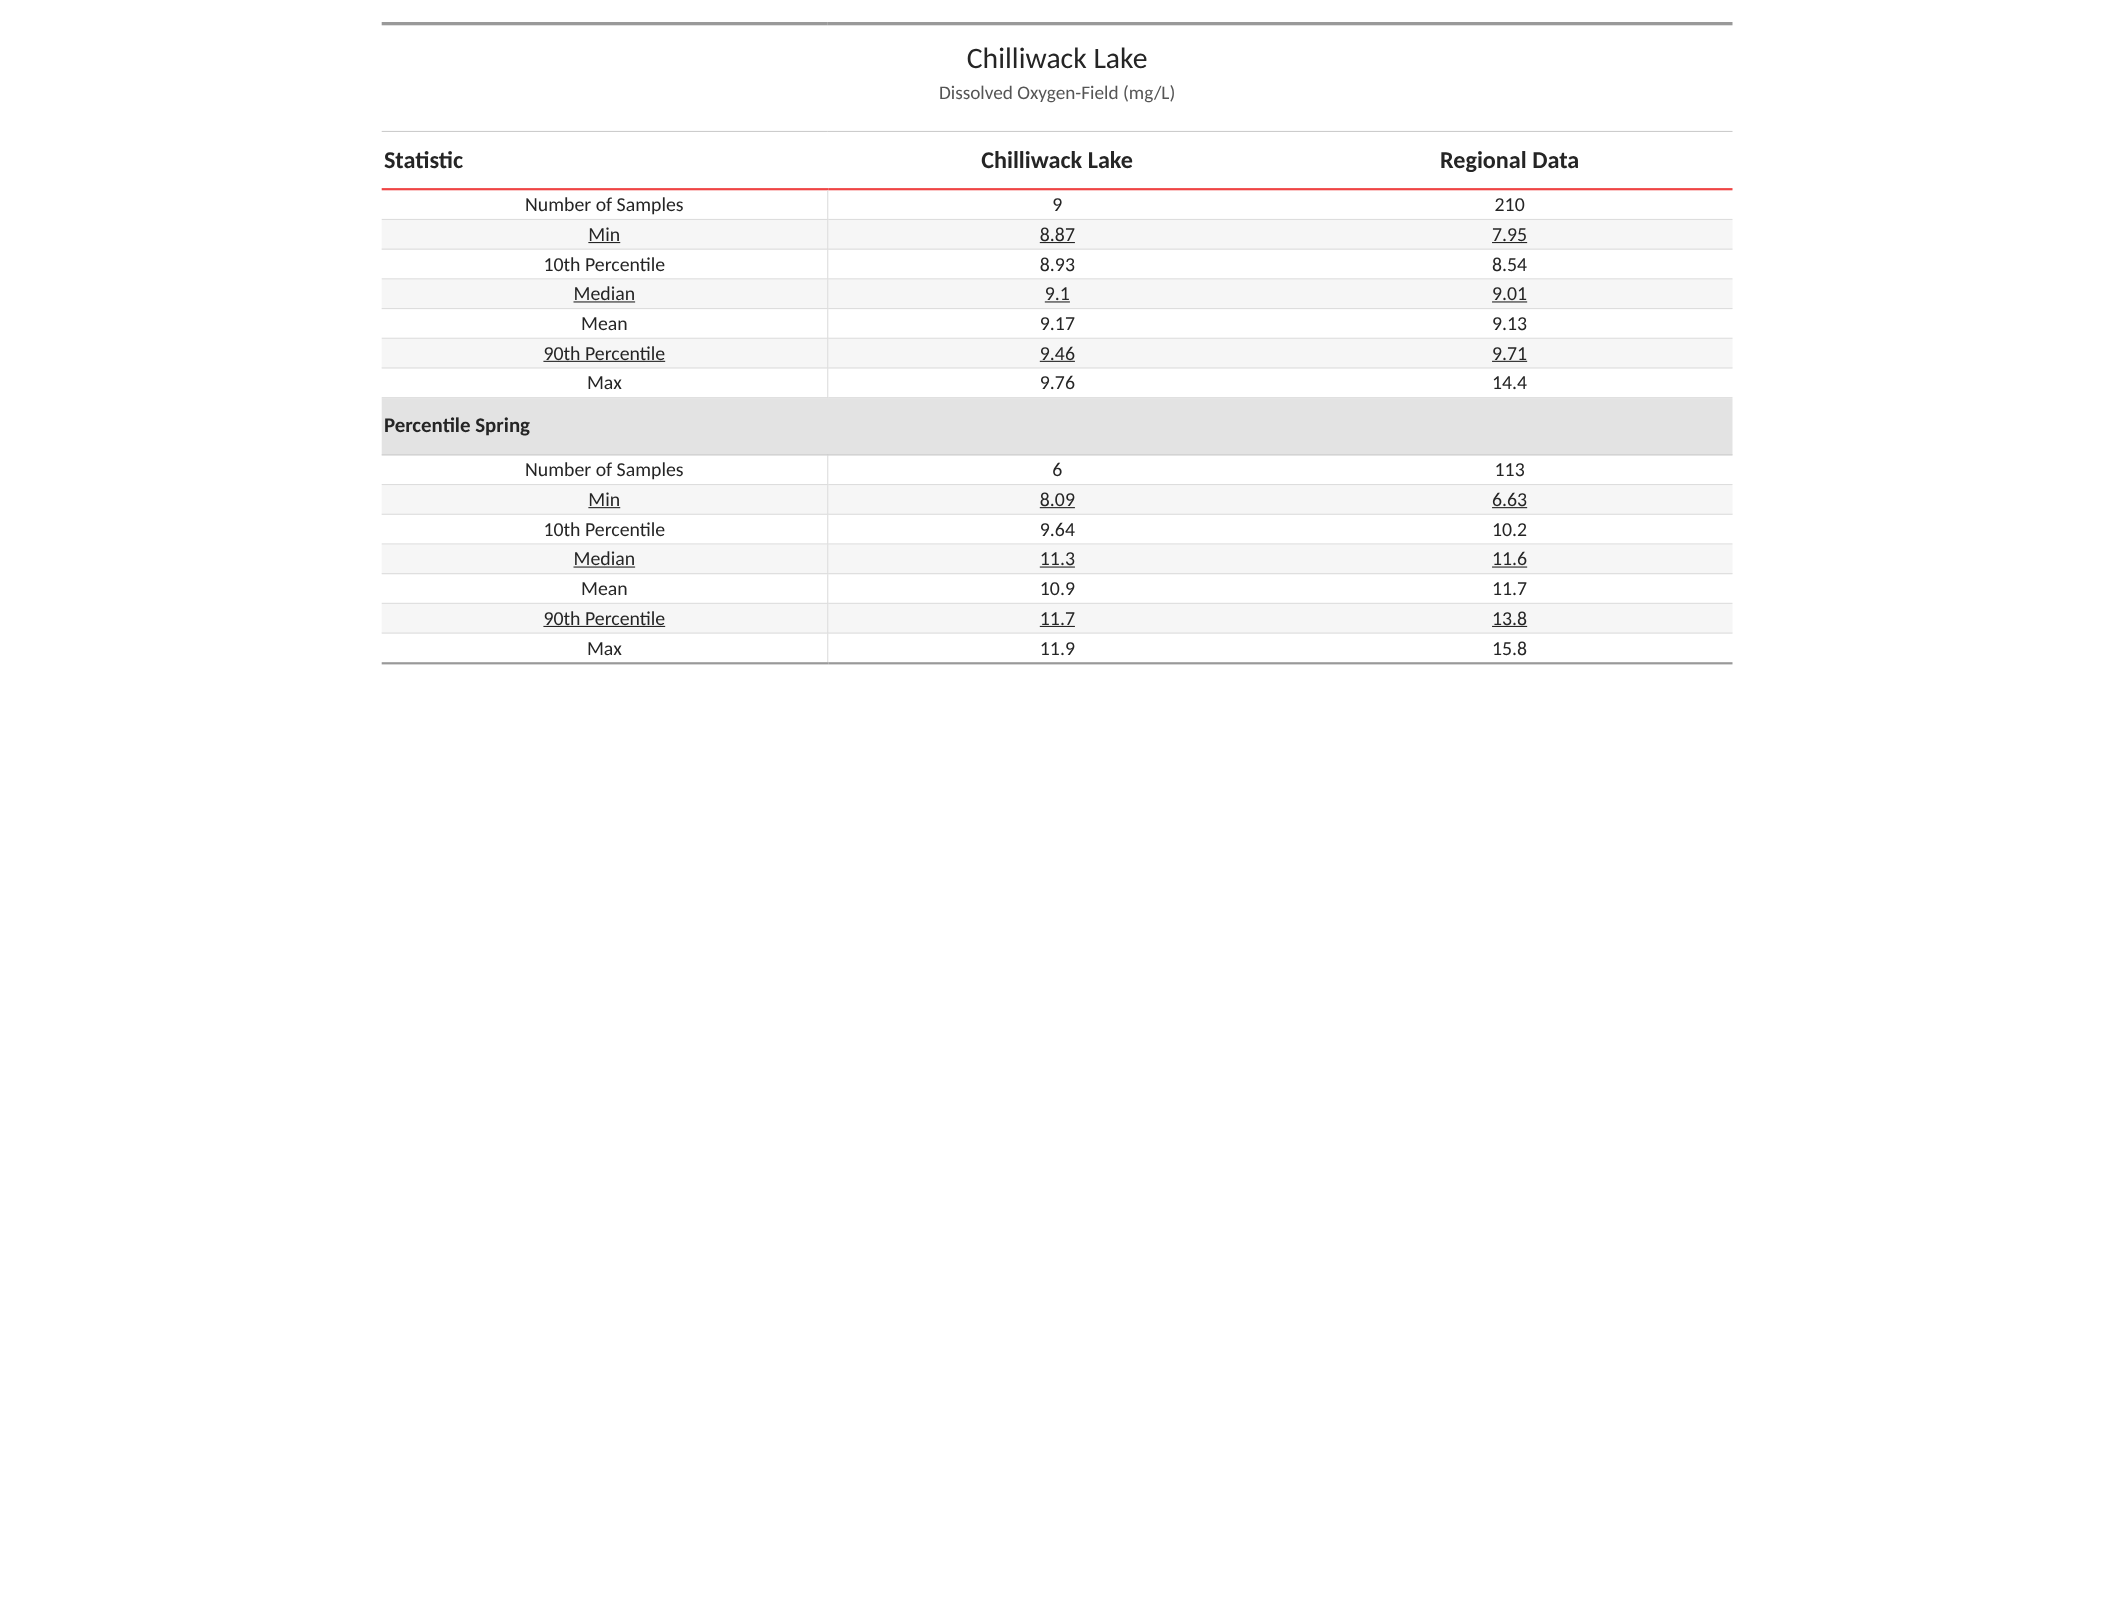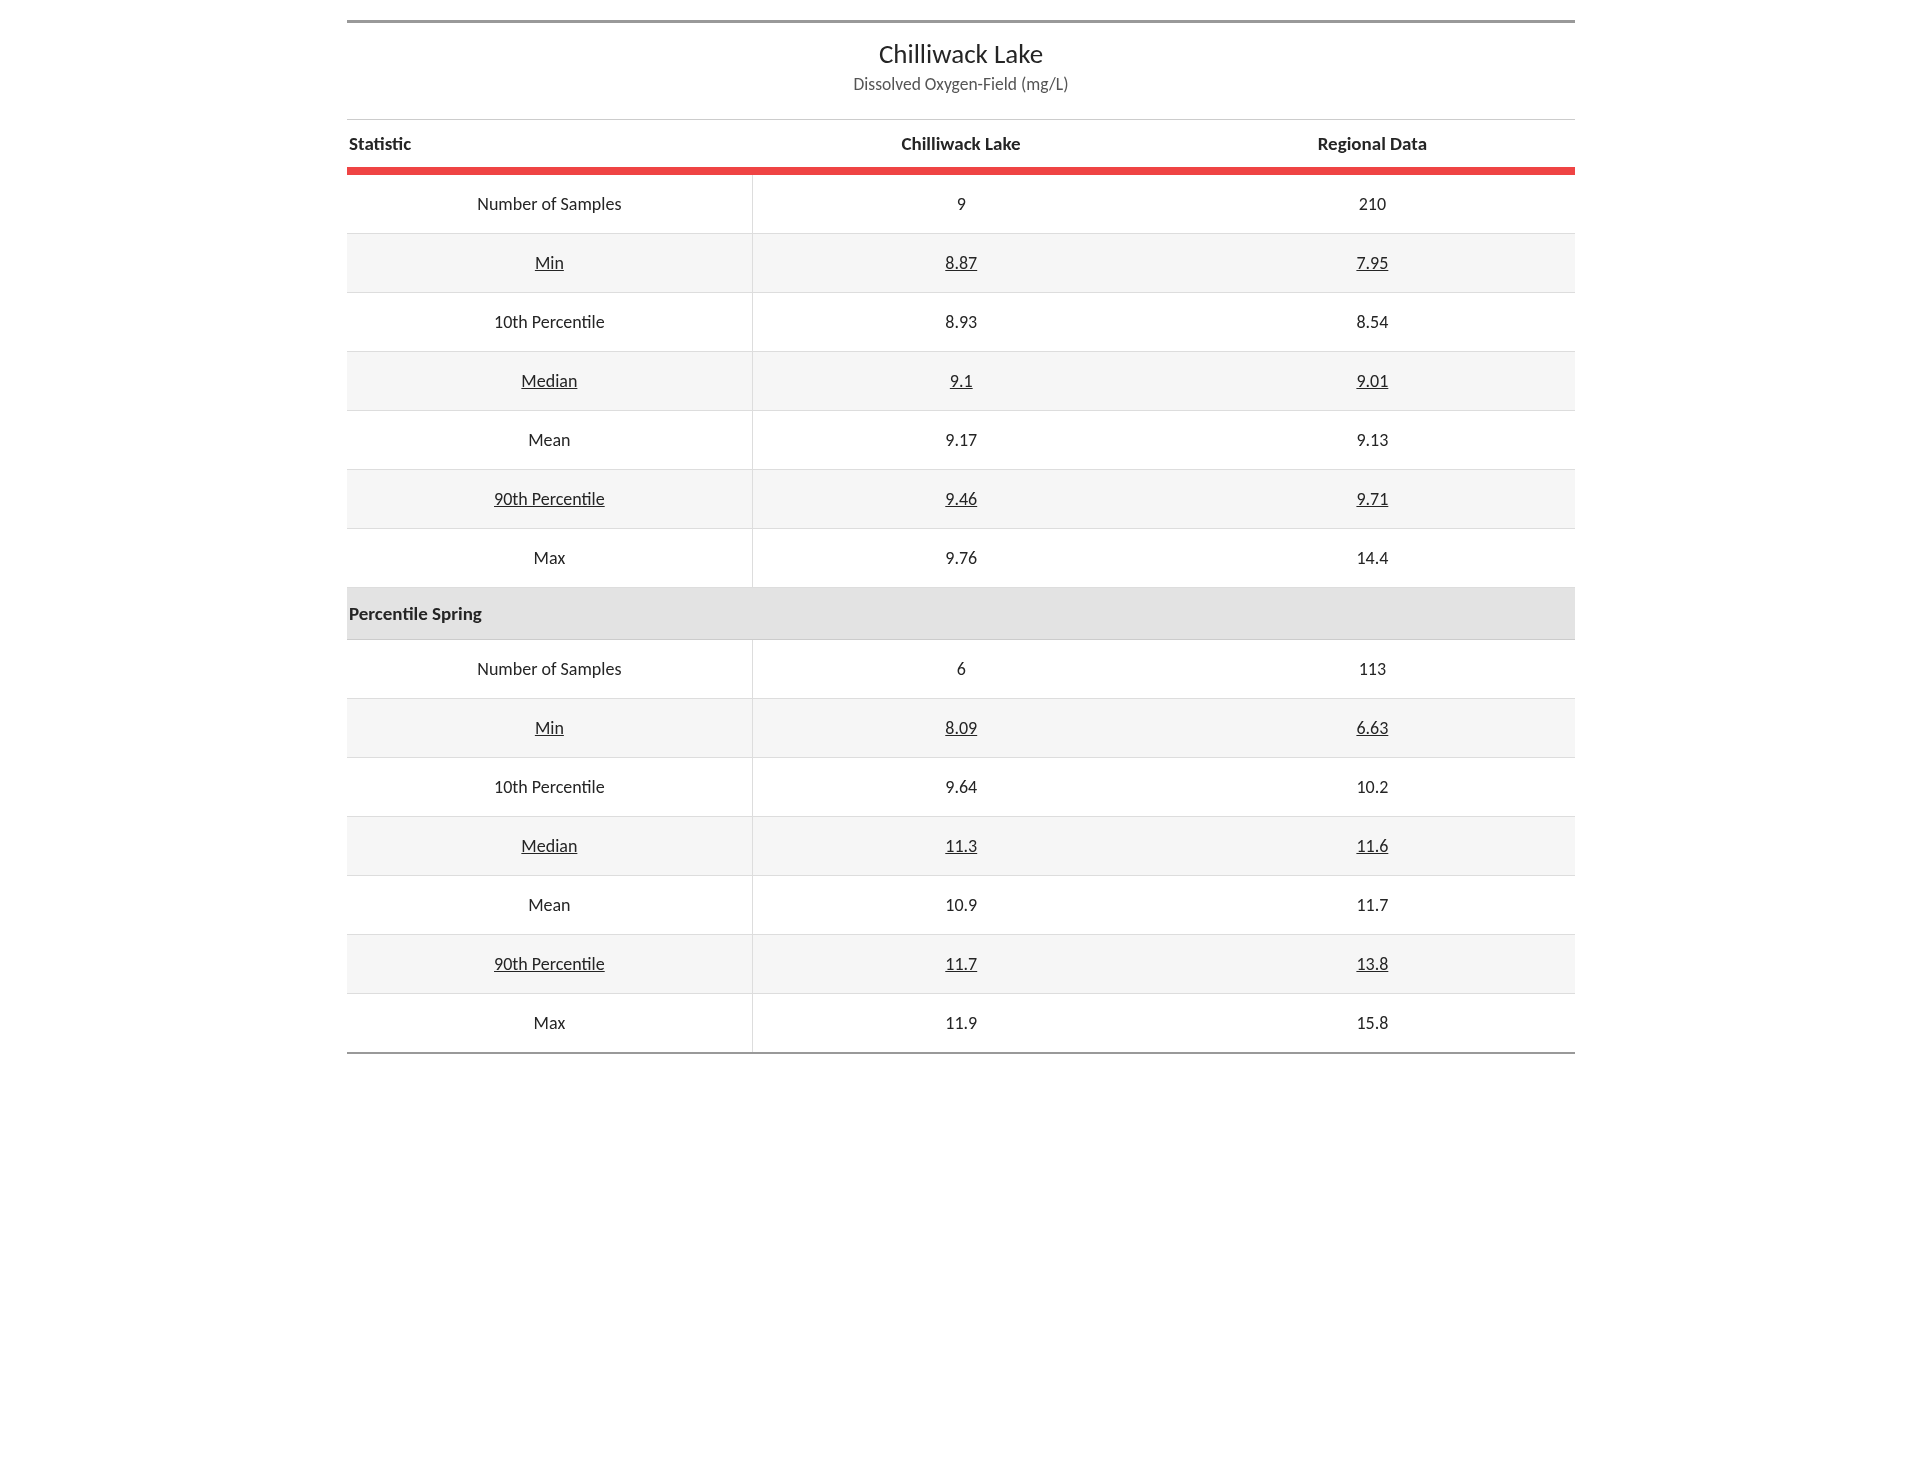--- a/index.html
+++ b/index.html
@@ -26,45 +26,45 @@
     color: #252525;
   }
   .subtitle-row td {
     text-align: center;
     font-size: 17.5px;
     color: #555;
     padding-bottom: 24px;
     border-bottom: 1px solid #ccc;
   }
   .head-row th {
-    font-size: 19px;
+    font-size: 22px;
     font-weight: 700;
     padding: 12px 8px 12px 8px;
-    border-bottom: 8px solid #ef4444;
+    border-bottom: 2px solid #ef4444;
     text-align: center;
     margin-left: 48px;
   }
   .head-row th.stat {
     text-align: left;
     padding-left: 2px;
     width: 33%;
   }
   .head-row th.col2 { width: 34%; }
   .head-row th.col3 { width: 33%; }
   .section-row td {
     background: #e3e3e3;
     font-size: 19px;
     font-weight: 700;
     padding: 14px 8px 14px 2px;
     text-align: left;
     border-bottom: 1px solid #ccc;
   }
   .data-row td {
     font-size: 18px;
-    padding: 18px 8px;
+    padding: 2px 8px;
     text-align: center;
     border-bottom: 1px solid #ddd;
   }
   .data-row td.stat {
     text-align: center;
     border-right: 1px solid #ddd;
   }
   .data-row.alt td {
     background: #f6f6f6;
     text-decoration: underline;

